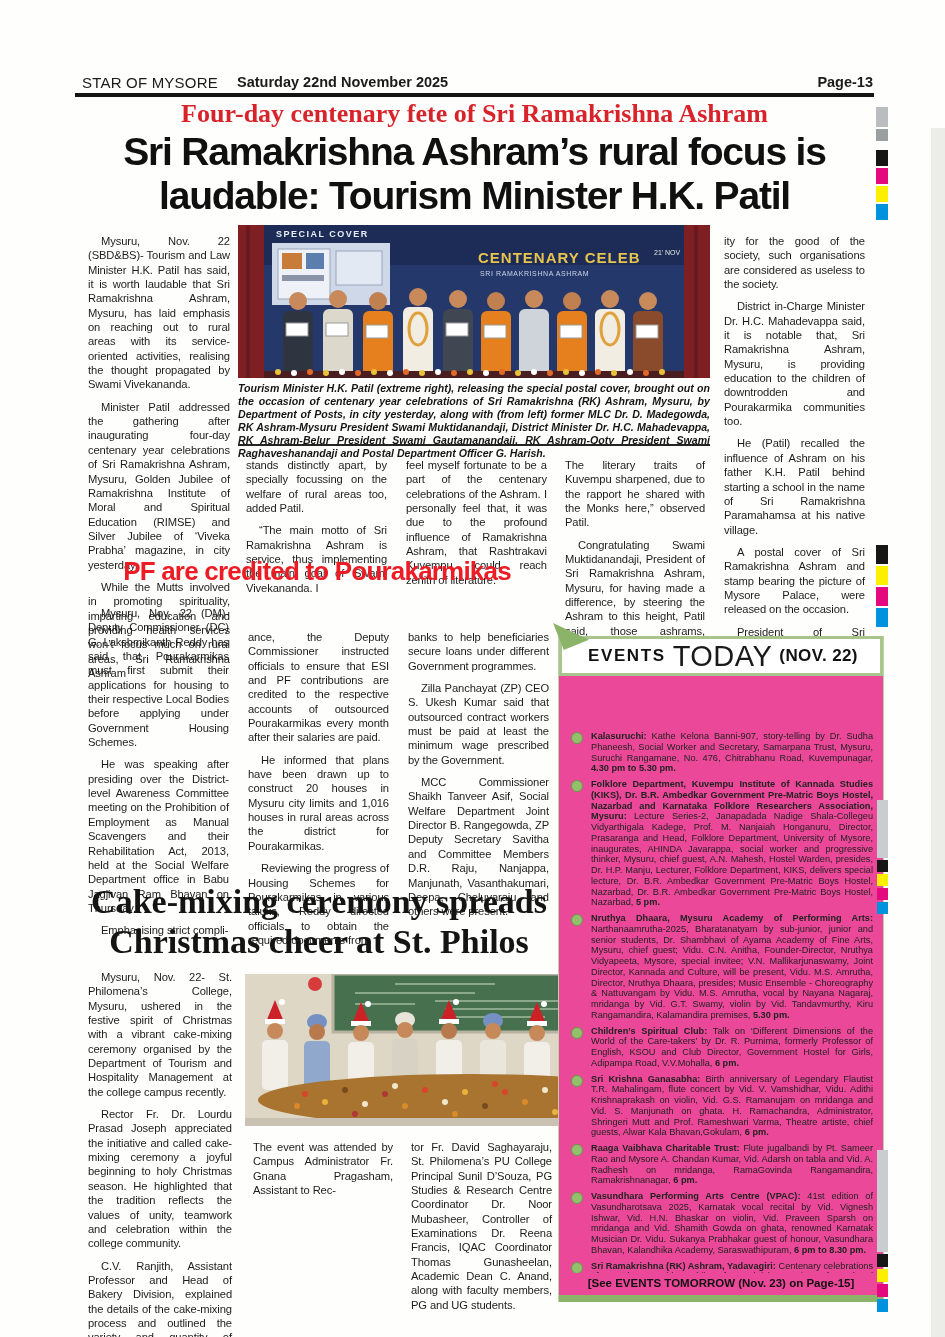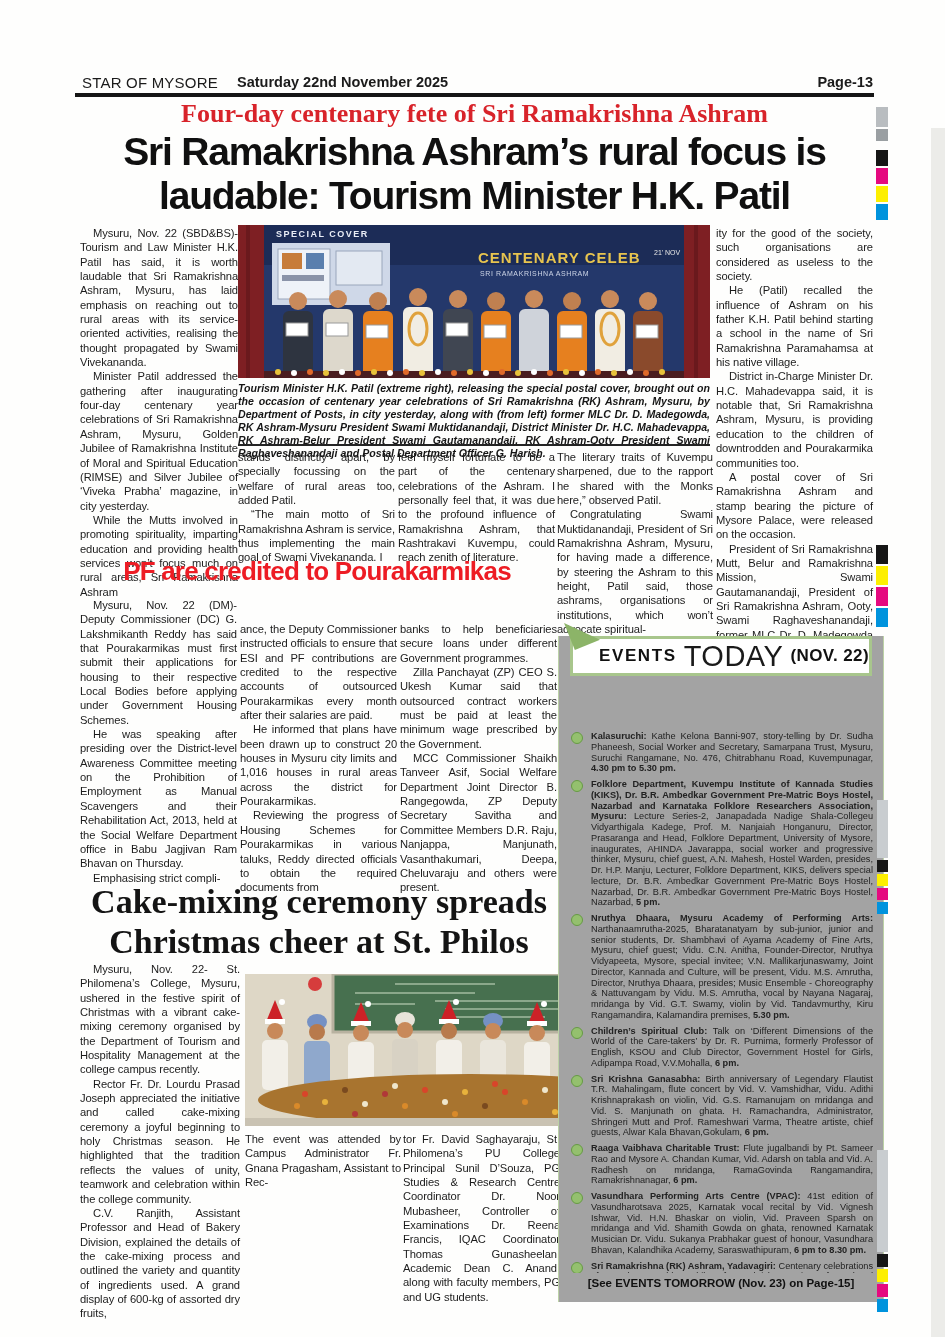--- a/index.html
+++ b/index.html
@@ -15,21 +15,21 @@
 
   
   .kicker{position:absolute;left:75px;top:99px;width:799px;text-align:center;white-space:nowrap;
           font-family:"Liberation Serif","DejaVu Serif",serif;font-weight:bold;font-size:26px;color:#d8232a;}
   .headline{position:absolute;left:75px;top:130px;width:799px;text-align:center;
             font-size:39px;font-weight:bold;letter-spacing:-1.2px;line-height:44px;color:#101010;}
   .headline div{white-space:nowrap;}
 
   
   .col{position:absolute;font-size:11.2px;line-height:14.35px;text-align:justify;color:#1c1c1c;letter-spacing:-.1px;}
-  .col p{margin:0;text-indent:13px;}
+  .col p{margin:8px;text-indent:13px;}
   .col.cont p:first-child{text-indent:0;}
   .lead-col1{left:80px;top:226px;width:158px;height:330px;}
   .lead-col2{left:238px;top:450px;width:157px;height:104px;}
   .lead-col3{left:398px;top:450px;width:157px;height:104px;}
   .lead-col4{left:557px;top:450px;width:156px;height:182px;}
   .lead-col5{left:716px;top:226px;width:157px;height:418px;}
 
   .photo1{position:absolute;left:238px;top:225px;width:472px;height:135px;}
   .caption{position:absolute;left:238px;top:382px;width:472px;font-size:10.6px;line-height:12.9px;
            font-weight:bold;font-style:italic;text-align:justify;color:#151515;}
@@ -46,22 +46,22 @@
                  font-family:"Liberation Serif","DejaVu Serif",serif;font-size:34px;line-height:40px;
                  font-weight:bold;color:#141414;}
   .cake-headline div{white-space:nowrap;}
   .cake-col1{left:80px;top:962px;width:160px;height:336px;}
   .photo2{position:absolute;left:245px;top:974px;width:465px;height:152px;}
   .cake-col2{left:245px;top:1132px;width:156px;height:174px;}
   .cake-col3{left:403px;top:1132px;width:157px;height:178px;}
 
   
   .events{position:absolute;left:558px;top:636px;width:326px;height:666px;box-sizing:border-box;
-          border-left:1.5px solid #bcd2a6;border-right:1.5px solid #bcd2a6;background:#a3a3a3;
-          display:flex;flex-direction:column;align-items:center;}
+          border-left:1.5px solid #bcd2a6;border-right:1.5px solid #bcd2a6;background:#ec4899;
+          display:flex;flex-direction:column;}
   .events-title-box{position:relative;flex:none;height:40px;border:3px solid #a8c68c;box-sizing:border-box;
                     display:flex;align-items:center;padding-left:26px;background:#fff;}
   .events-fold{position:absolute;left:-9px;top:-16px;width:36px;height:27px;background:#8cb468;
                clip-path:polygon(0 0,100% 62%,30% 100%);}
   .ev-word1{font-weight:bold;font-size:17px;letter-spacing:1.6px;color:#111;}
   .ev-word2{font-size:29px;font-weight:400;letter-spacing:.5px;margin:0 7px;color:#1a1a1a;}
   .ev-word3{font-weight:bold;font-size:17px;letter-spacing:.4px;color:#111;}
   .events-list{flex:1;overflow:hidden;padding:11px 10px 0 12px;margin-top:44px;}
   .ev-item{display:flex;margin-bottom:5px;}
   .ev-bullet{flex:none;width:10px;height:10px;border-radius:50%;background:#94c06e;border:1.5px solid #679a45;margin:1px 8px 0 0;}
@@ -208,22 +208,22 @@
     </div>
   <div class="col cont lead-col3">
       <p>feel myself fortunate to be a part of the centenary celebrations of the Ashram. I personally feel that, it was due to the profound influence of Ramakrishna Ashram, that Rashtrakavi Kuvempu, could reach zenith of literature.</p>
     </div>
   <div class="col cont lead-col4">
       <p>The literary traits of Kuvempu sharpened, due to the rapport he shared with the Monks here,” observed Patil.</p>
       <p>Congratulating Swami Muktidanandaji, President of Sri Ramakrishna Ashram, Mysuru, for having made a difference, by steering the Ashram to this height, Patil said, those ashrams, organisations or institutions, which won’t advocate spiritual-</p>
     </div>
   <div class="col cont lead-col5">
       <p>ity for the good of the society, such organisations are considered as useless to the society.</p>
+      <p>District in-Charge Minister Dr. H.C. Mahadevappa said, it is notable that, Sri Ramakrishna Ashram, Mysuru, is providing education to the children of downtrodden and Pourakarmika communities too.</p>
       <p>He (Patil) recalled the influence of Ashram on his father K.H. Patil behind starting a school in the name of Sri Ramakrishna Paramahamsa at his native village.</p>
-      <p>District in-Charge Minister Dr. H.C. Mahadevappa said, it is notable that, Sri Ramakrishna Ashram, Mysuru, is providing education to the children of downtrodden and Pourakarmika communities too.</p>
       <p>A postal cover of Sri Ramakrishna Ashram and stamp bearing the picture of Mysore Palace, were released on the occasion.</p>
       <p>President of Sri Ramakrishna Mutt, Belur and Ramakrishna Mission, Swami Gautamanandaji, President of Sri Ramakrishna Ashram, Ooty, Swami Raghaveshanandaji, former MLC Dr. D. Madegowda and Indian Postal Services Officer G. Harish were present.</p>
     </div>
 
   <div class="dc-headline">
     <div>PF are credited to Pourakarmikas</div>
   </div>
   <div class="col dc-col1">
       <p>Mysuru, Nov. 22 (DM)- Deputy Commissioner (DC) G. Lakshmikanth Reddy has said that Pourakarmikas must first submit their applications for housing to their respective Local Bodies before applying under Government Housing Schemes.</p>
       <p>He was speaking after presiding over the District-level Awareness Committee meeting on the Prohibition of Employment as Manual Scavengers and their Rehabilitation Act, 2013, held at the Social Welfare Department office in Babu Jagjivan Ram Bhavan on Thursday.</p>

